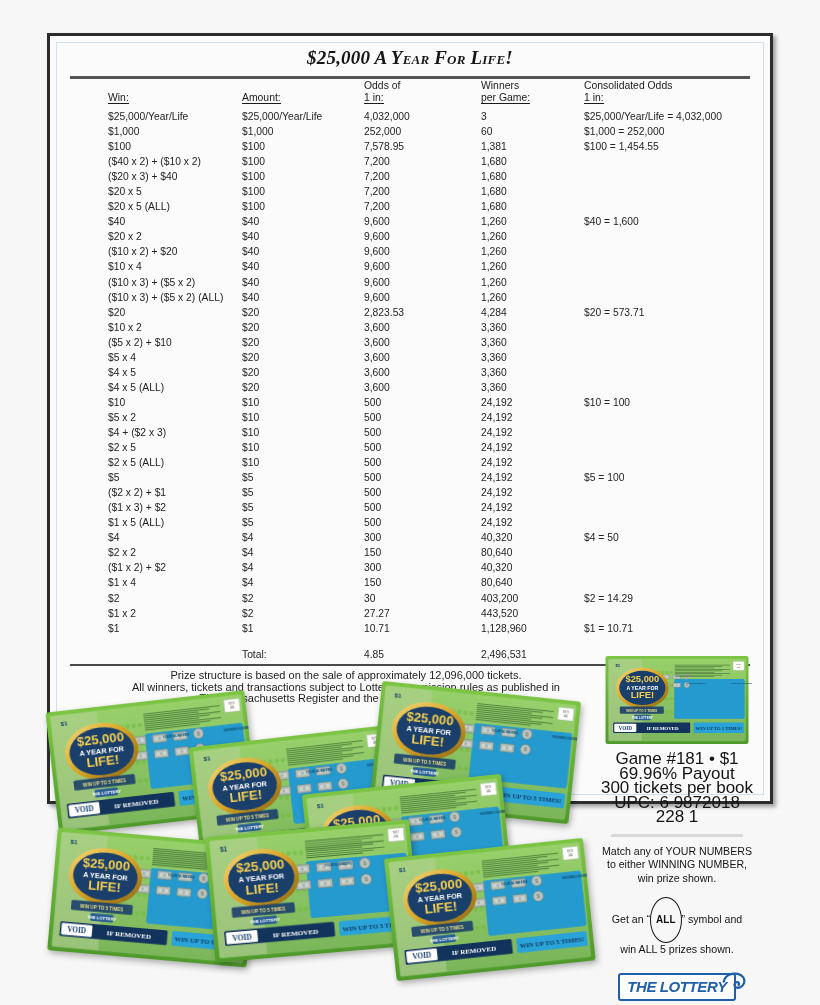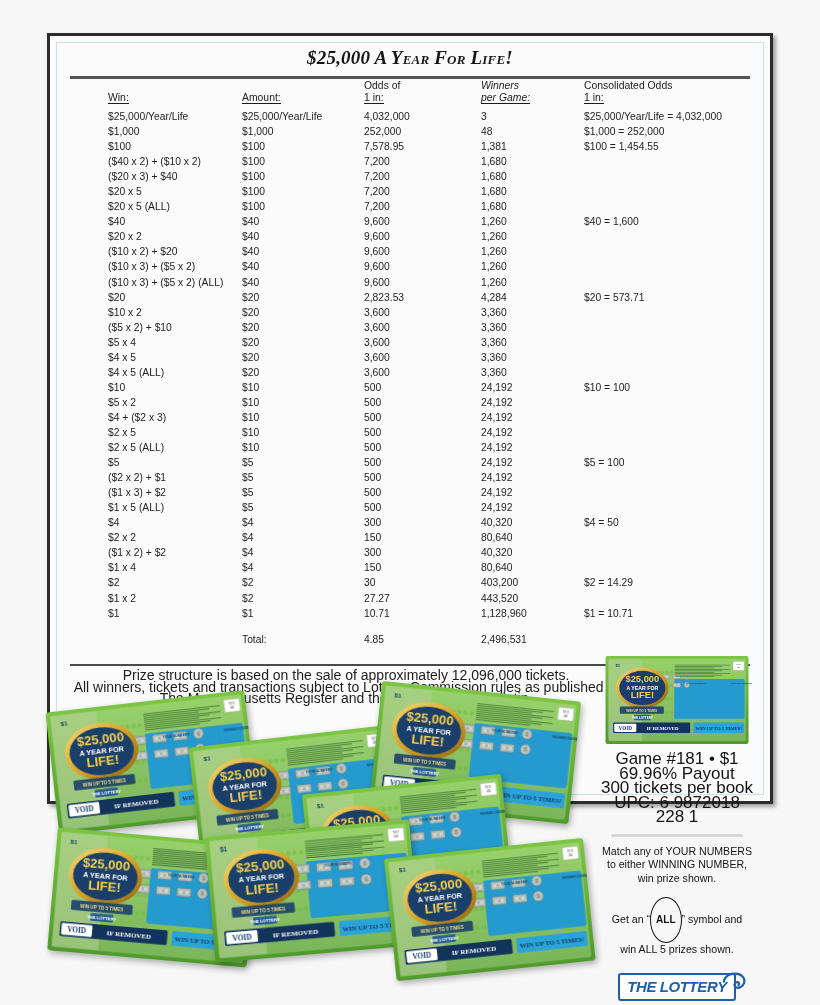--- a/index.html
+++ b/index.html
@@ -56,32 +56,32 @@
   table.prizes td{
     padding:0;
     height:15.05px;
     line-height:15.05px;
     white-space:nowrap;
     vertical-align:top;
   }
   .c-win{width:134px;}
   .c-amt{width:122px;}
   .c-odds{width:117px;}
-  .c-win-g{width:103px;font-style:italic;}
+  .c-win-g{width:103px;}
   .c-cons{width:auto;}
   tr.total td{padding-top:13px;height:auto;line-height:normal;}
   
   .foot-rule{
     position:absolute;left:20px;right:20px;top:628px;
     height:2px;background:#4a4a4a;
   }
   .disclaimer{
     position:absolute;left:20px;right:148px;top:634px;
     text-align:center;
-    font-size:14px;line-height:11.6px;color:#1d1d1d;
+    font-size:11px;line-height:11.6px;color:#1d1d1d;
   }
   
   .info{
     position:absolute;right:14px;top:620px;width:158px;
     text-align:center;color:#141414;
   }
   .ticket-hero{
     width:152px;height:88px;margin:0 auto 8px auto;
   }
   .info-bold{
@@ -166,21 +166,21 @@
             <td>$25,000/Year/Life</td>
             <td>$25,000/Year/Life</td>
             <td>4,032,000</td>
             <td>3</td>
             <td>$25,000/Year/Life = 4,032,000</td>
           </tr>
           <tr>
             <td>$1,000</td>
             <td>$1,000</td>
             <td>252,000</td>
-            <td>48</td>
+            <td>60</td>
             <td>$1,000 = 252,000</td>
           </tr>
           <tr>
             <td>$100</td>
             <td>$100</td>
             <td>7,578.95</td>
             <td>1,381</td>
             <td>$100 = 1,454.55</td>
           </tr>
           <tr>
@@ -220,20 +220,27 @@
           </tr>
           <tr>
             <td>$20 x 2</td>
             <td>$40</td>
             <td>9,600</td>
             <td>1,260</td>
             <td></td>
           </tr>
           <tr>
             <td>($10 x 2) + $20</td>
+            <td>$40</td>
+            <td>9,600</td>
+            <td>1,260</td>
+            <td></td>
+          </tr>
+          <tr>
+            <td>$10 x 4</td>
             <td>$40</td>
             <td>9,600</td>
             <td>1,260</td>
             <td></td>
           </tr>
           <tr>
             <td>($10 x 3) + ($5 x 2)</td>
             <td>$40</td>
             <td>9,600</td>
             <td>1,260</td>

